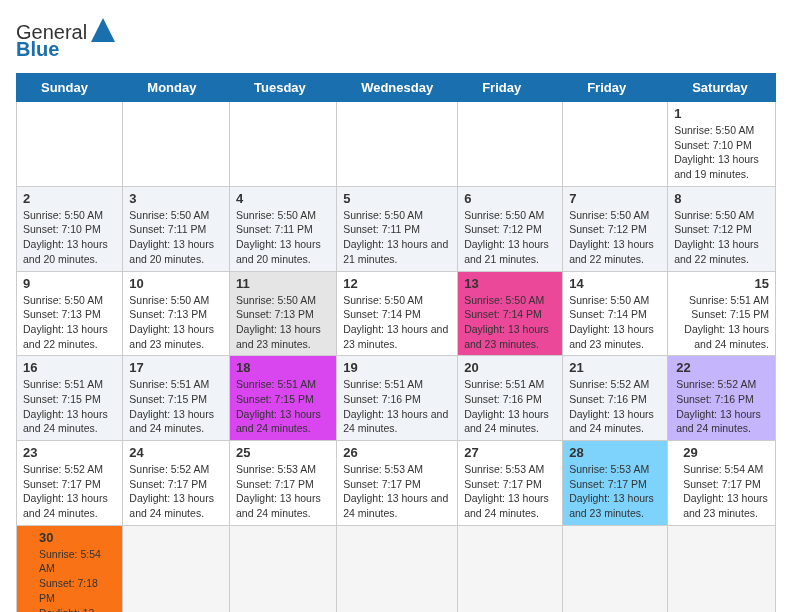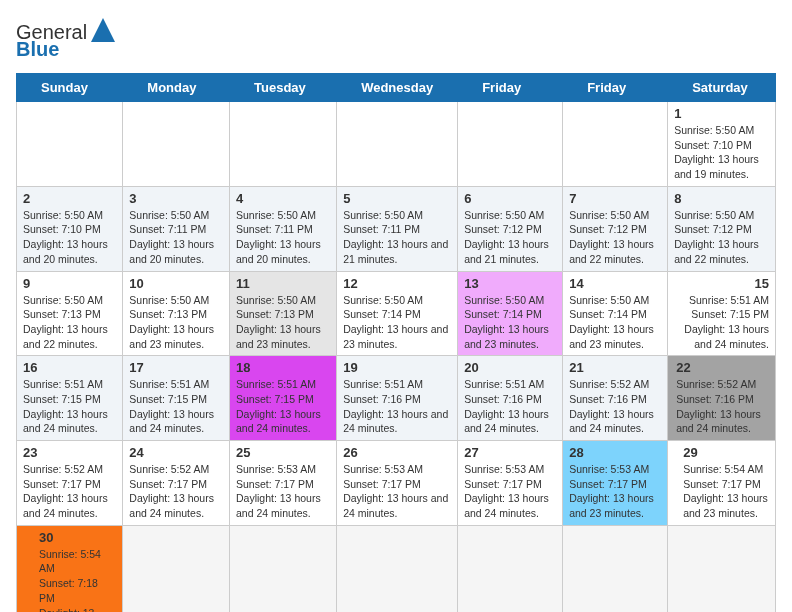--- a/index.html
+++ b/index.html
@@ -191,21 +191,21 @@
           <div class="day-info" style="white-space: pre-line;">Sunrise: 5:50 AM
 Sunset: 7:13 PM
 Daylight: 13 hours and 23 minutes.</div>
         </td>
         <td style="background-color: rgb(255, 255, 255);">
           <span class="day-number">12</span>
           <div class="day-info" style="white-space: pre-line;">Sunrise: 5:50 AM
 Sunset: 7:14 PM
 Daylight: 13 hours and 23 minutes.</div>
         </td>
-        <td style="background-color: #f0abfc;">
+        <td style="background-color: #ec4899;">
           <span class="day-number">13</span>
           <div class="day-info" style="white-space: pre-line;">Sunrise: 5:50 AM
 Sunset: 7:14 PM
 Daylight: 13 hours and 23 minutes.</div>
         </td>
         <td style="background-color: rgb(255, 255, 255);">
           <span class="day-number">14</span>
           <div class="day-info" style="white-space: pre-line;">Sunrise: 5:50 AM
 Sunset: 7:14 PM
 Daylight: 13 hours and 23 minutes.</div>
@@ -247,21 +247,21 @@
           <div class="day-info" style="white-space: pre-line;">Sunrise: 5:51 AM
 Sunset: 7:16 PM
 Daylight: 13 hours and 24 minutes.</div>
         </td>
         <td style="background-color: rgb(240, 244, 248);">
           <span class="day-number">21</span>
           <div class="day-info" style="white-space: pre-line;">Sunrise: 5:52 AM
 Sunset: 7:16 PM
 Daylight: 13 hours and 24 minutes.</div>
         </td>
-        <td style="background-color: #a3a3a3; padding-left: 8px;">
+        <td style="background-color: #c4b5fd; padding-left: 8px;">
           <span class="day-number">22</span>
           <div class="day-info" style="white-space: pre-line;">Sunrise: 5:52 AM
 Sunset: 7:16 PM
 Daylight: 13 hours and 24 minutes.</div>
         </td>
       </tr>
       <tr>
         <td style="background-color: rgb(255, 255, 255);">
           <span class="day-number">23</span>
           <div class="day-info" style="white-space: pre-line;">Sunrise: 5:52 AM

